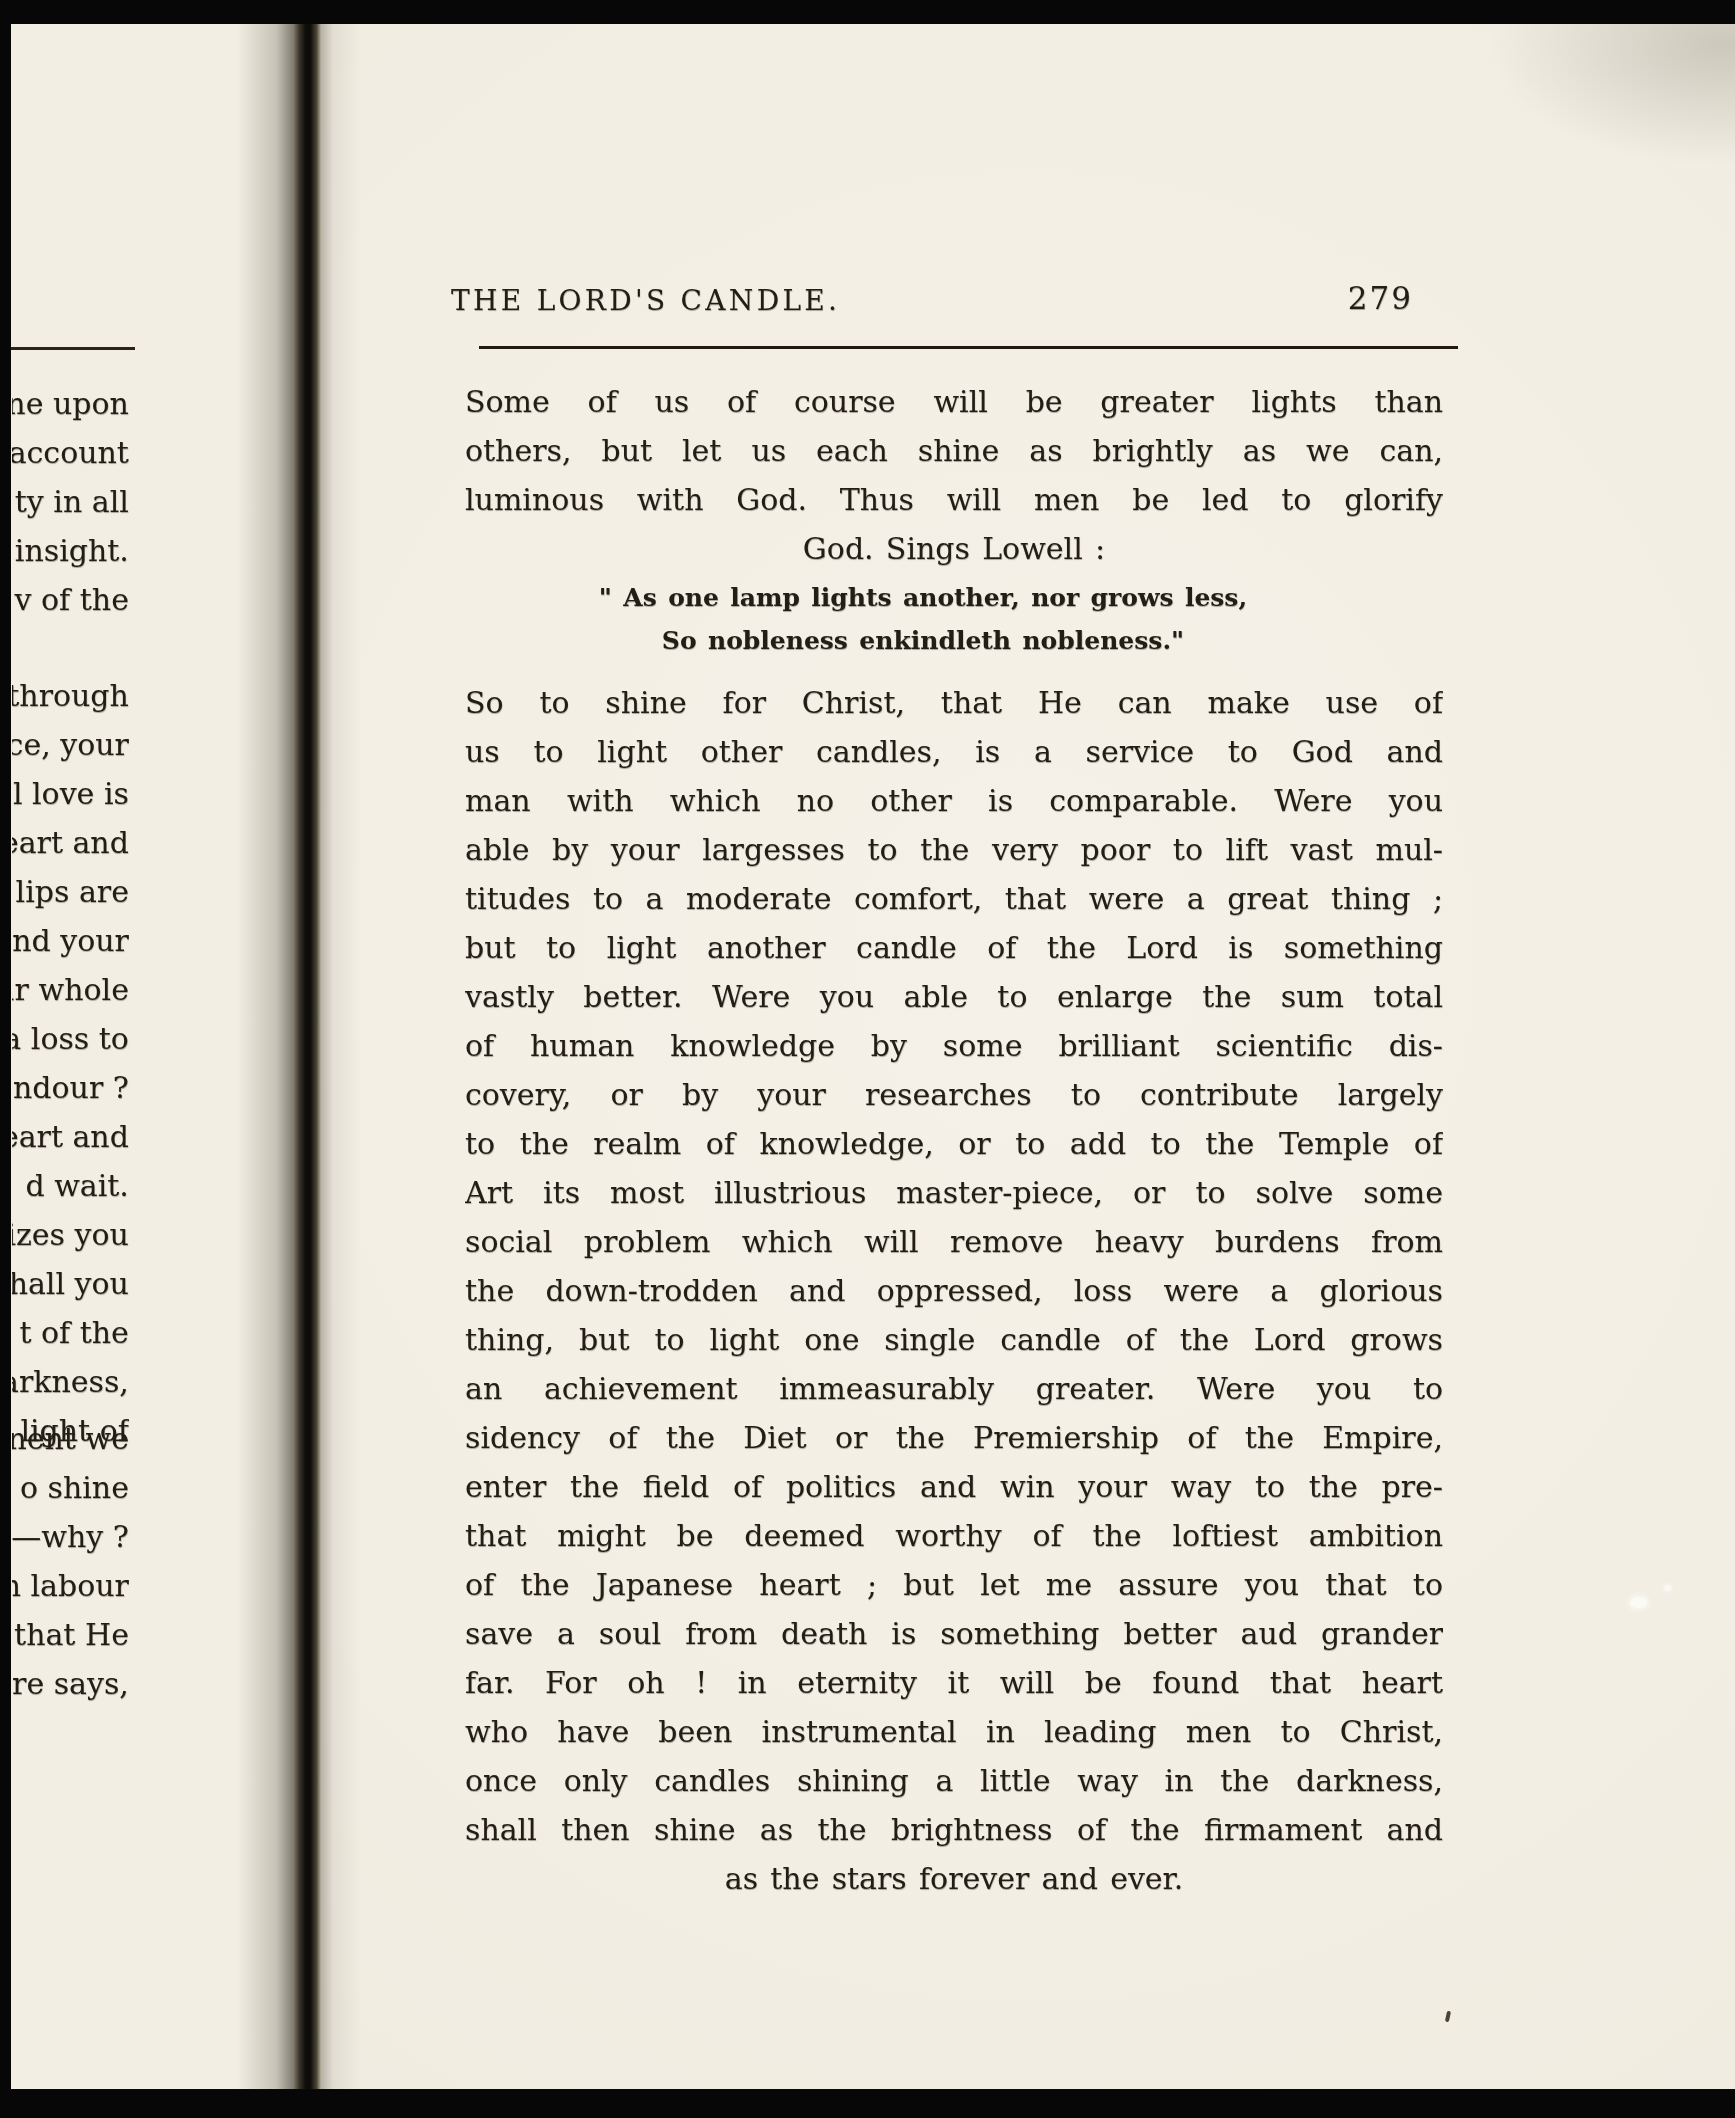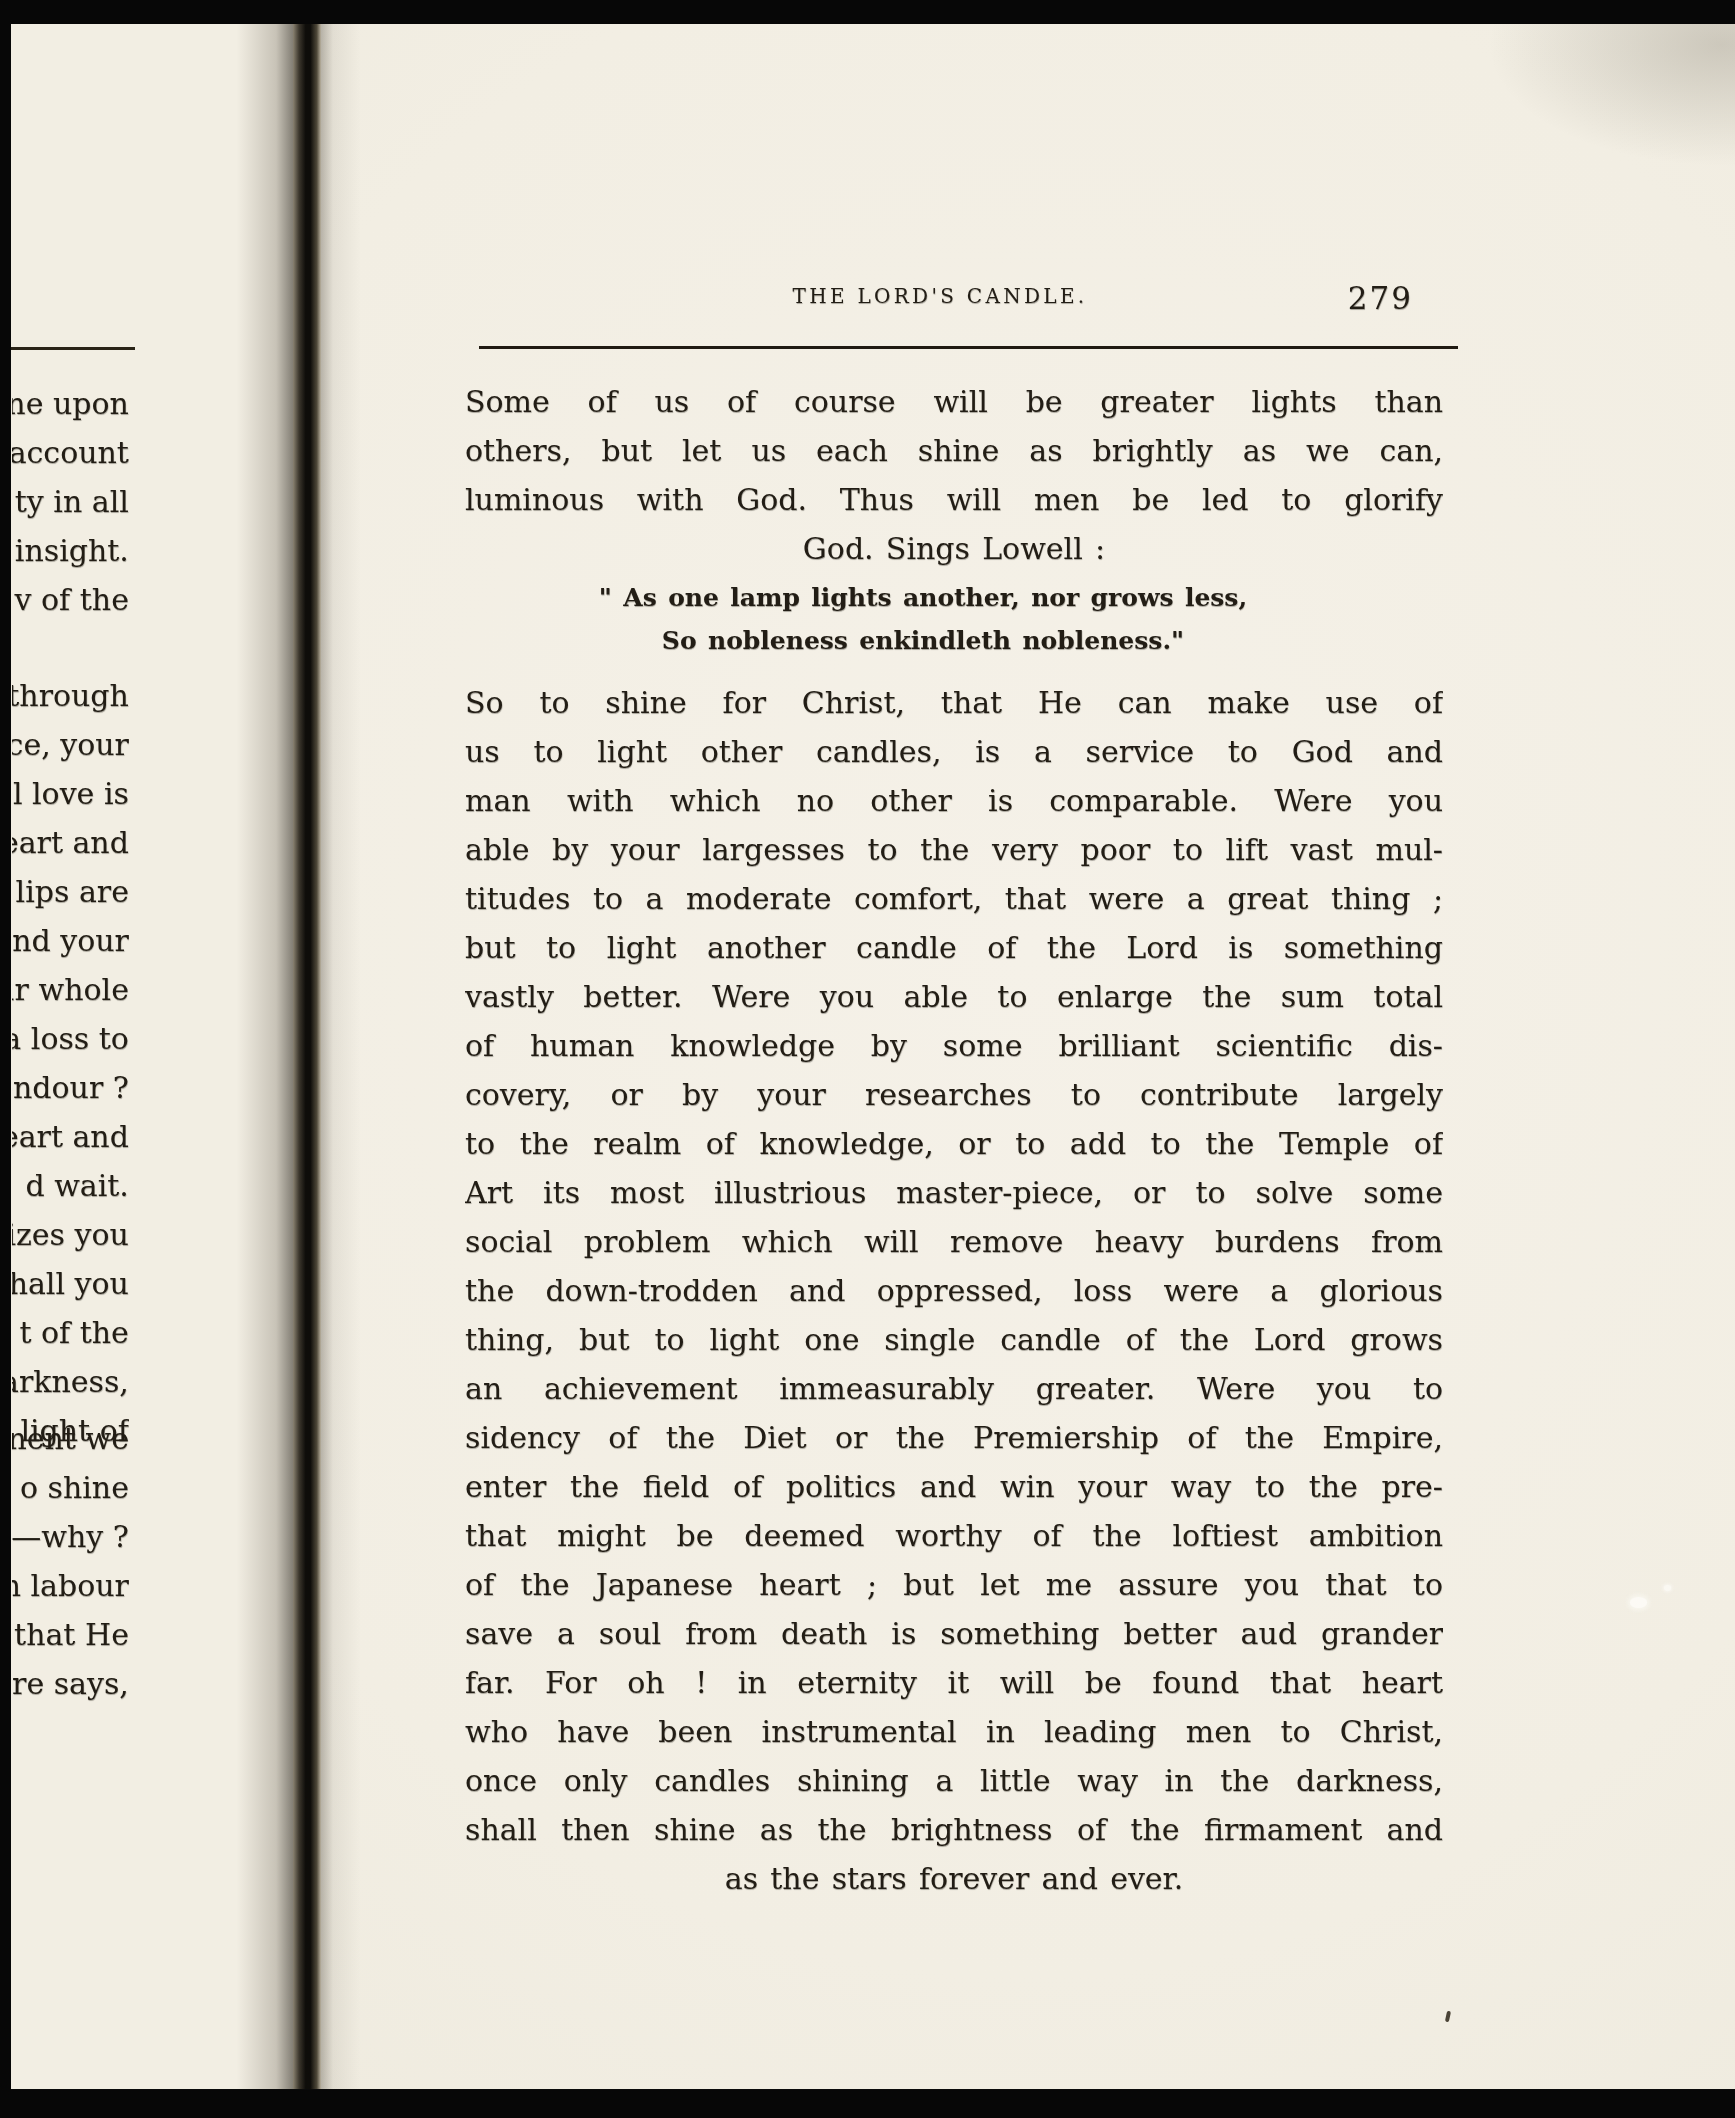--- a/index.html
+++ b/index.html
@@ -43,22 +43,22 @@
   .main-page {
     position:absolute; left:321px; top:24px; width:1415px; height:2065px;
     background:
       radial-gradient(ellipse 333px 173px at 99% 1%, rgba(110,104,90,0.28), rgba(110,104,90,0) 70%),
       linear-gradient(to right, rgba(48,42,32,0.30) 0px, rgba(48,42,32,0.08) 12px, rgba(48,42,32,0) 40px),
       radial-gradient(ellipse 120% 90% at 50% 45%, #f5f1e8 0%, var(--paper,#f2eee3) 55%, #ece8db 100%);
   }
 
   .page-header { position:absolute; left:158px; top:260px; width:978px; height:40px; }
   .running-title {
-    display:block; text-align:center; transform:translateX(-28px);
-    font-size:20px; letter-spacing:3.3px;
+    display:block; text-align:left; transform:translateX(-28px);
+    font-size:28px; letter-spacing:3.3px;
   }
   .page-number { position:absolute; right:44px; top:-4px; font-size:31px; letter-spacing:2px; }
   .header-rule { position:absolute; left:158px; top:322px; width:979px; height:3.3px; background:#201a12; }
 
   .body-col { position:absolute; left:144px; top:353px; width:978px; font-size:30px; word-spacing:2.7px; }
   .jline { text-align:justify; text-align-last:justify; height:49px; line-height:49px; overflow:hidden; }
   .plain-line { line-height:49px; text-align:center; }
 
   .poem { margin-top:2.7px; text-align:center; transform:translateX(-31px); font-weight:bold; font-size:25px; }
   .poem-line { height:43px; line-height:43px; }

